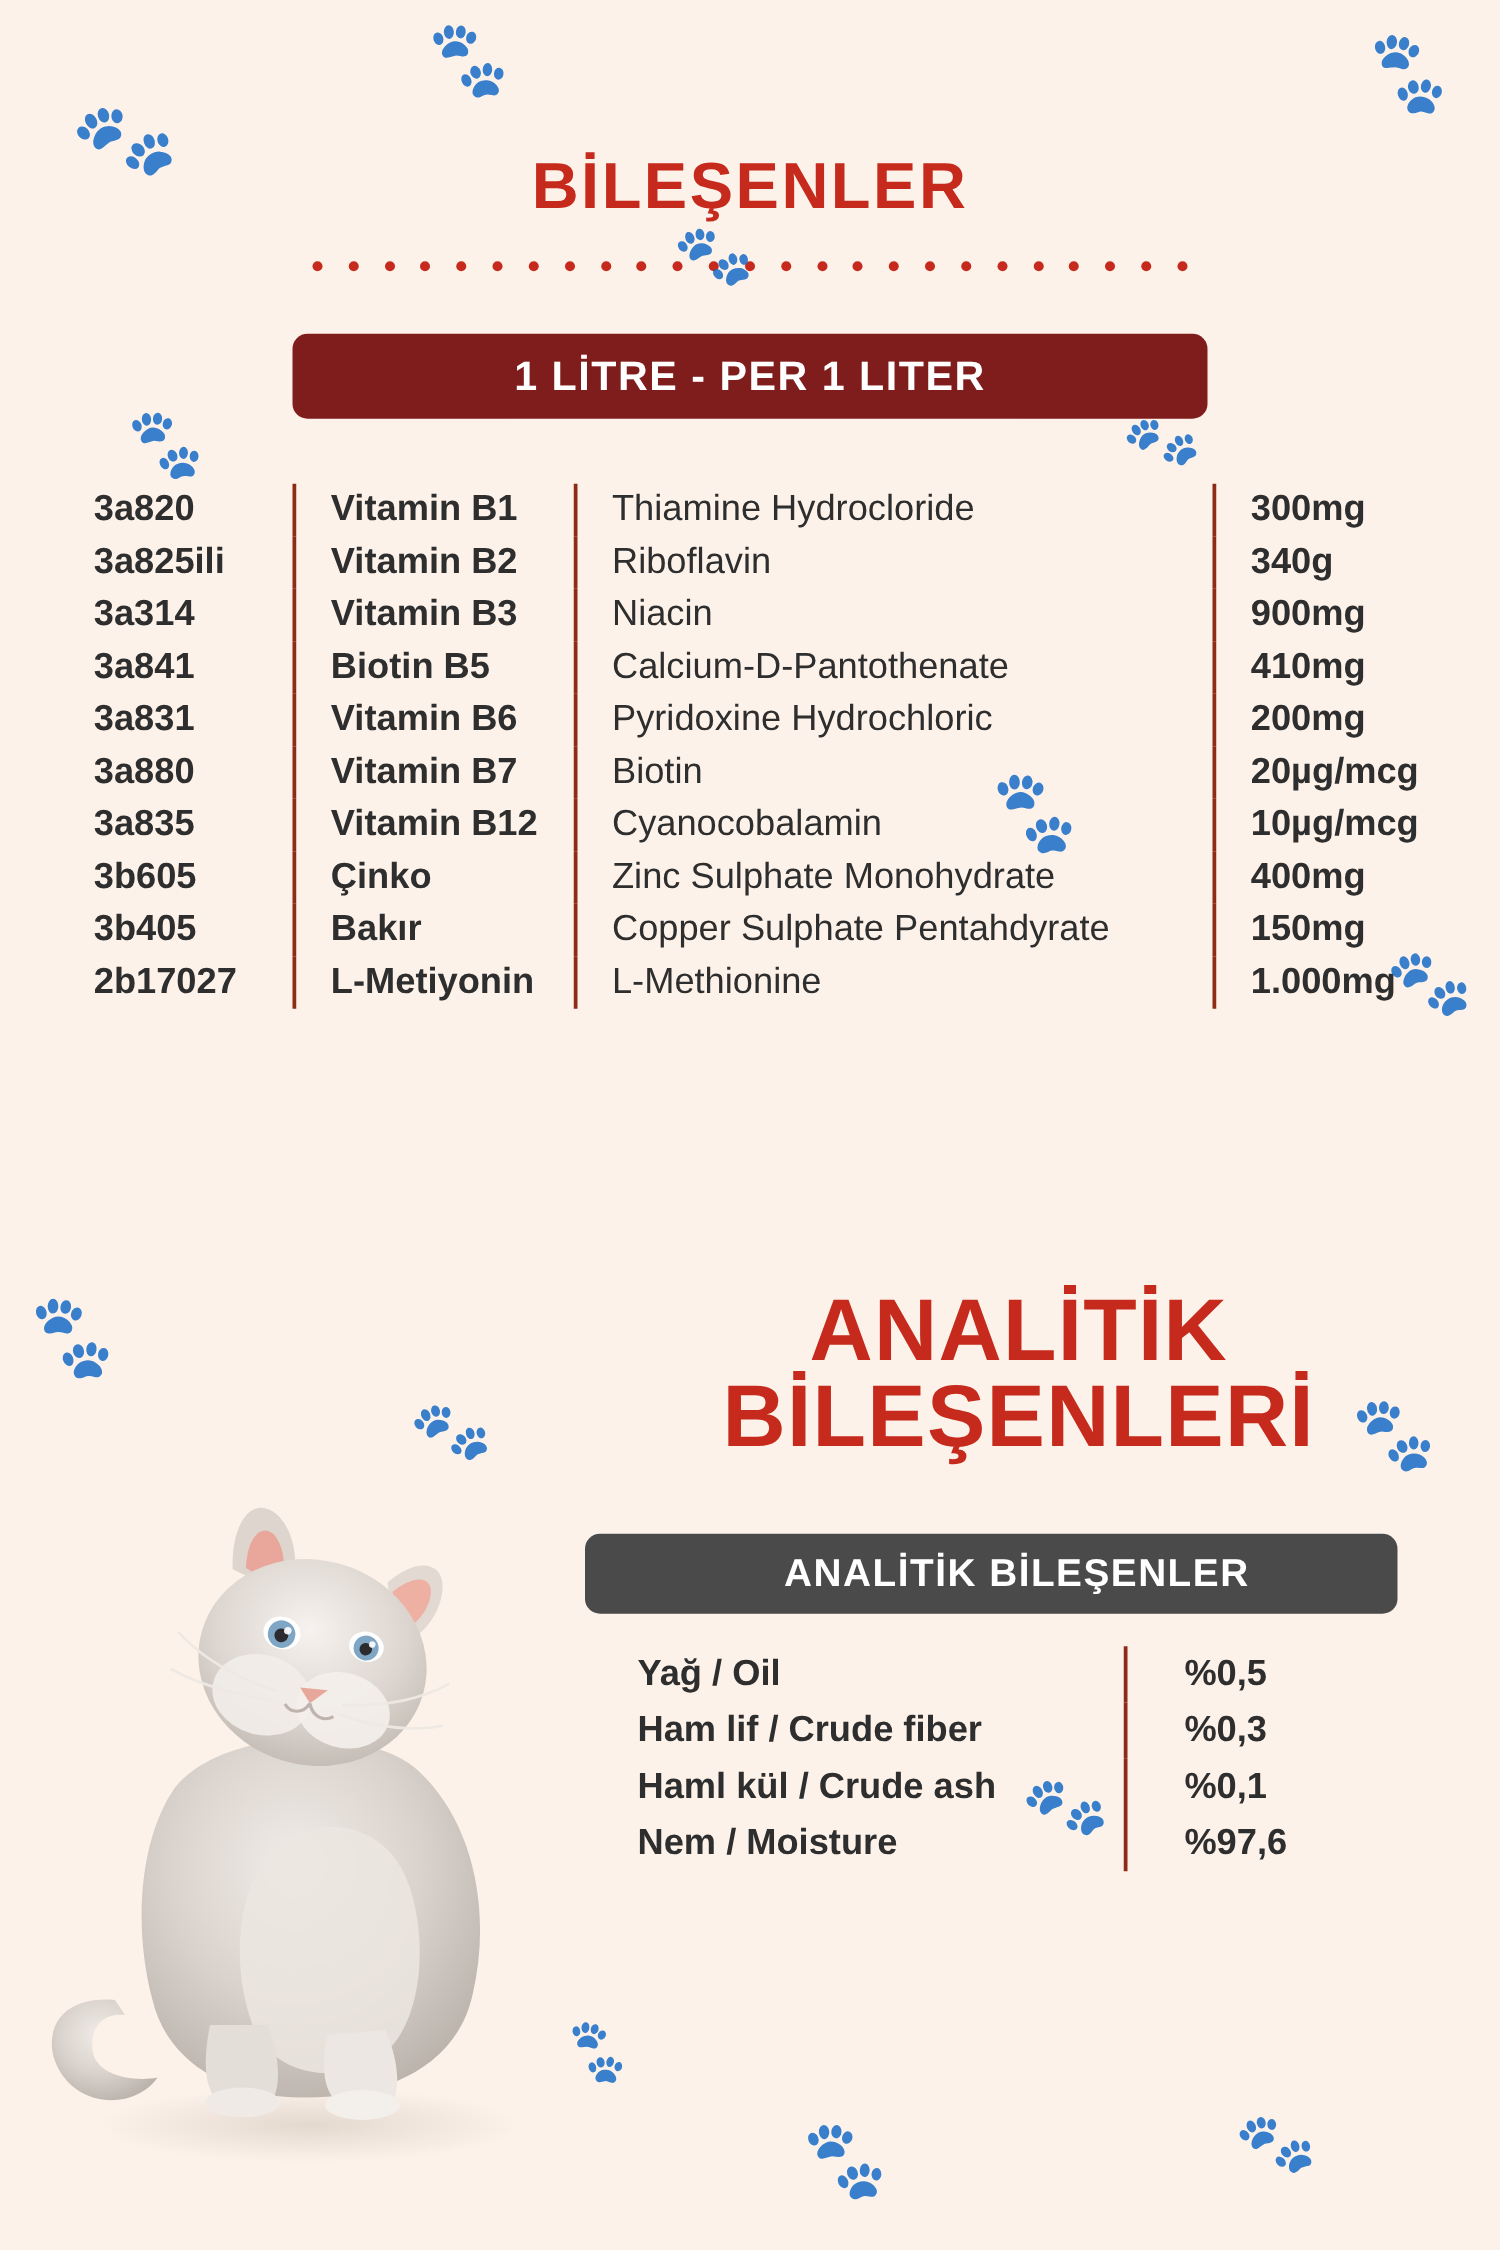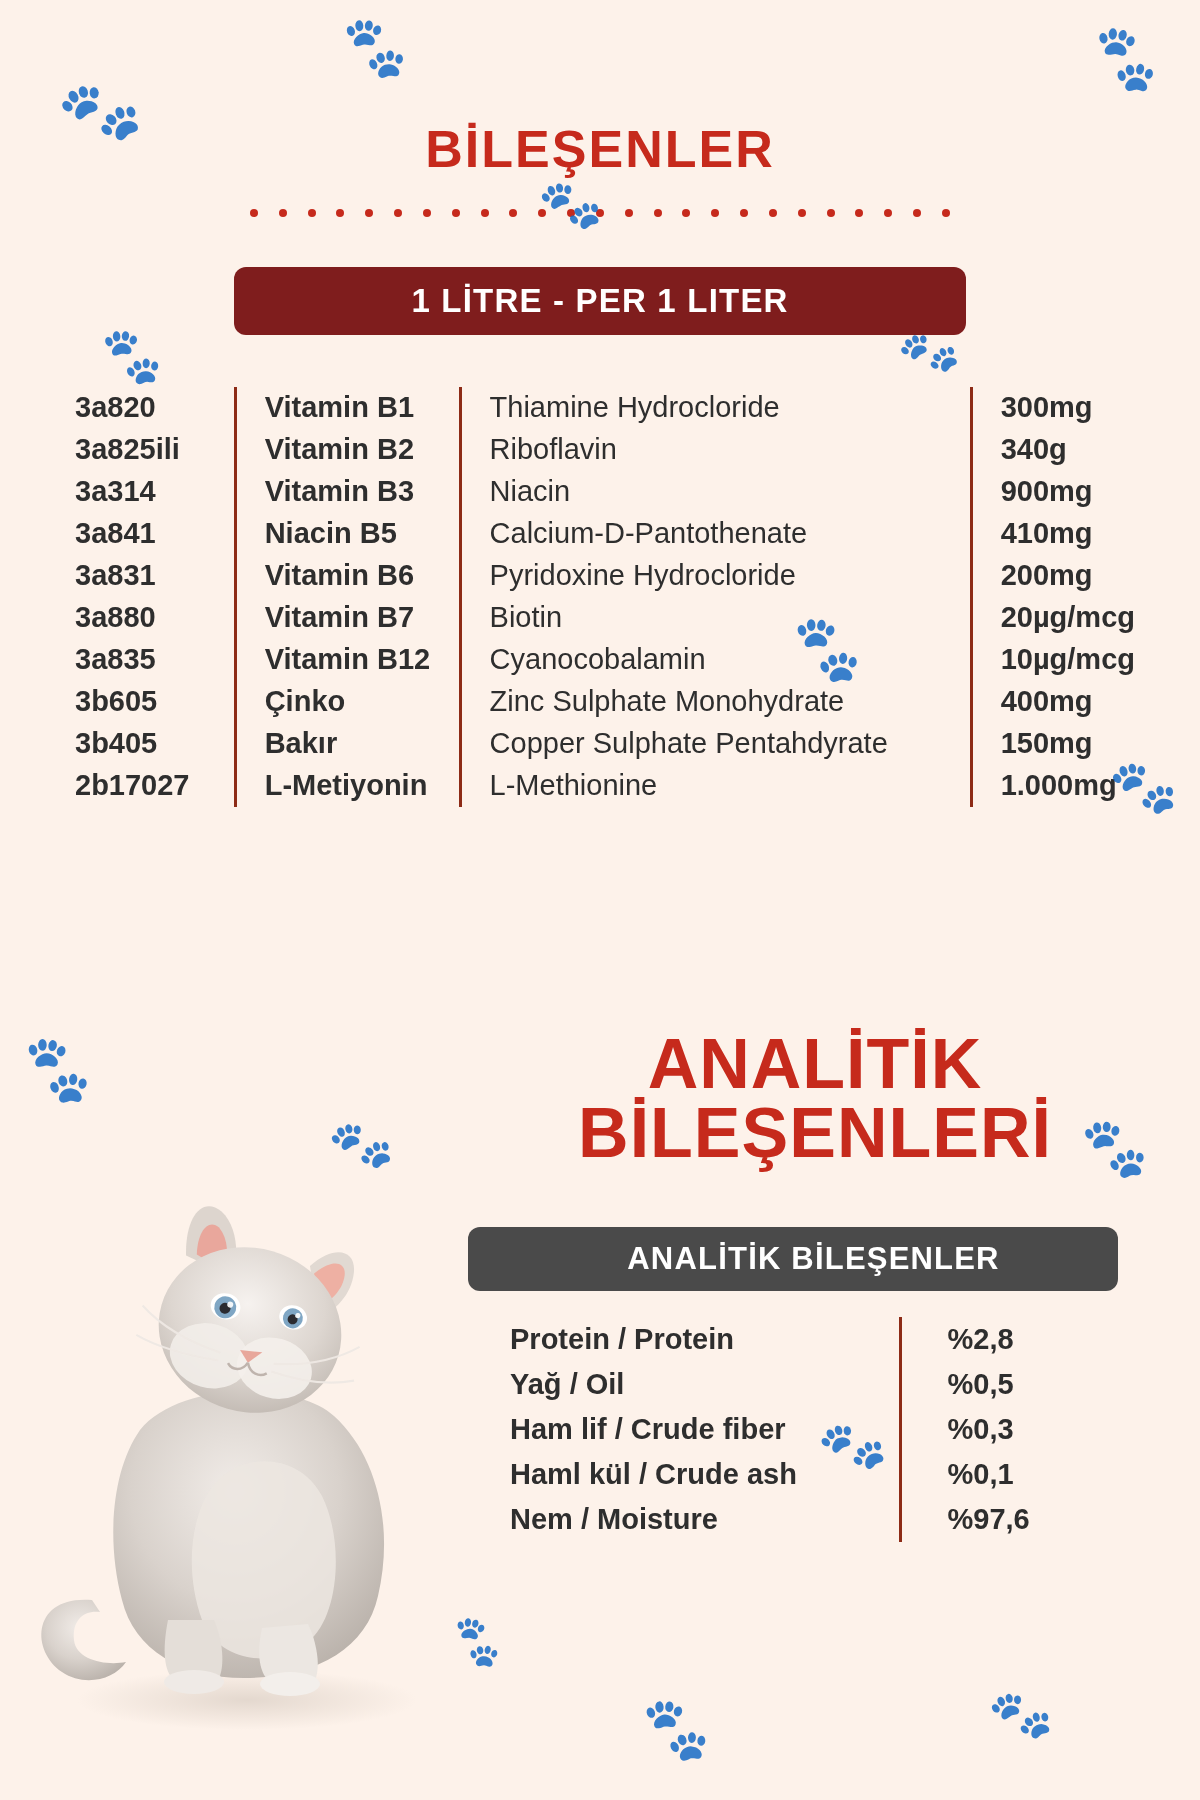--- a/index.html
+++ b/index.html
@@ -210,28 +210,28 @@
         <td class="c-amt">340g</td>
       </tr>
       <tr>
         <td class="c-code">3a314</td>
         <td class="c-vit">Vitamin B3</td>
         <td class="c-desc">Niacin</td>
         <td class="c-amt">900mg</td>
       </tr>
       <tr>
         <td class="c-code">3a841</td>
-        <td class="c-vit">Niacin B5</td>
+        <td class="c-vit">Biotin B5</td>
         <td class="c-desc">Calcium-D-Pantothenate</td>
         <td class="c-amt">410mg</td>
       </tr>
       <tr>
         <td class="c-code">3a831</td>
         <td class="c-vit">Vitamin B6</td>
-        <td class="c-desc">Pyridoxine Hydrocloride</td>
+        <td class="c-desc">Pyridoxine Hydrochloric</td>
         <td class="c-amt">200mg</td>
       </tr>
       <tr>
         <td class="c-code">3a880</td>
         <td class="c-vit">Vitamin B7</td>
         <td class="c-desc">Biotin</td>
         <td class="c-amt">20µg/mcg</td>
       </tr>
       <tr>
         <td class="c-code">3a835</td>
@@ -289,24 +289,20 @@
         <i></i>
       <i></i>
         <i></i>
         <i></i>
     </div>
 
     <div class="pill2">ANALİTİK BİLEŞENLER</div>
 
     <table class="an-table">
       <tbody>
-        <tr>
-          <td class="a-lbl">Protein / Protein</td>
-          <td class="a-val">%2,8</td>
-        </tr>
         <tr>
           <td class="a-lbl">Yağ / Oil</td>
           <td class="a-val">%0,5</td>
         </tr>
         <tr>
           <td class="a-lbl">Ham lif / Crude fiber</td>
           <td class="a-val">%0,3</td>
         </tr>
         <tr>
           <td class="a-lbl">Haml kül / Crude ash</td>

